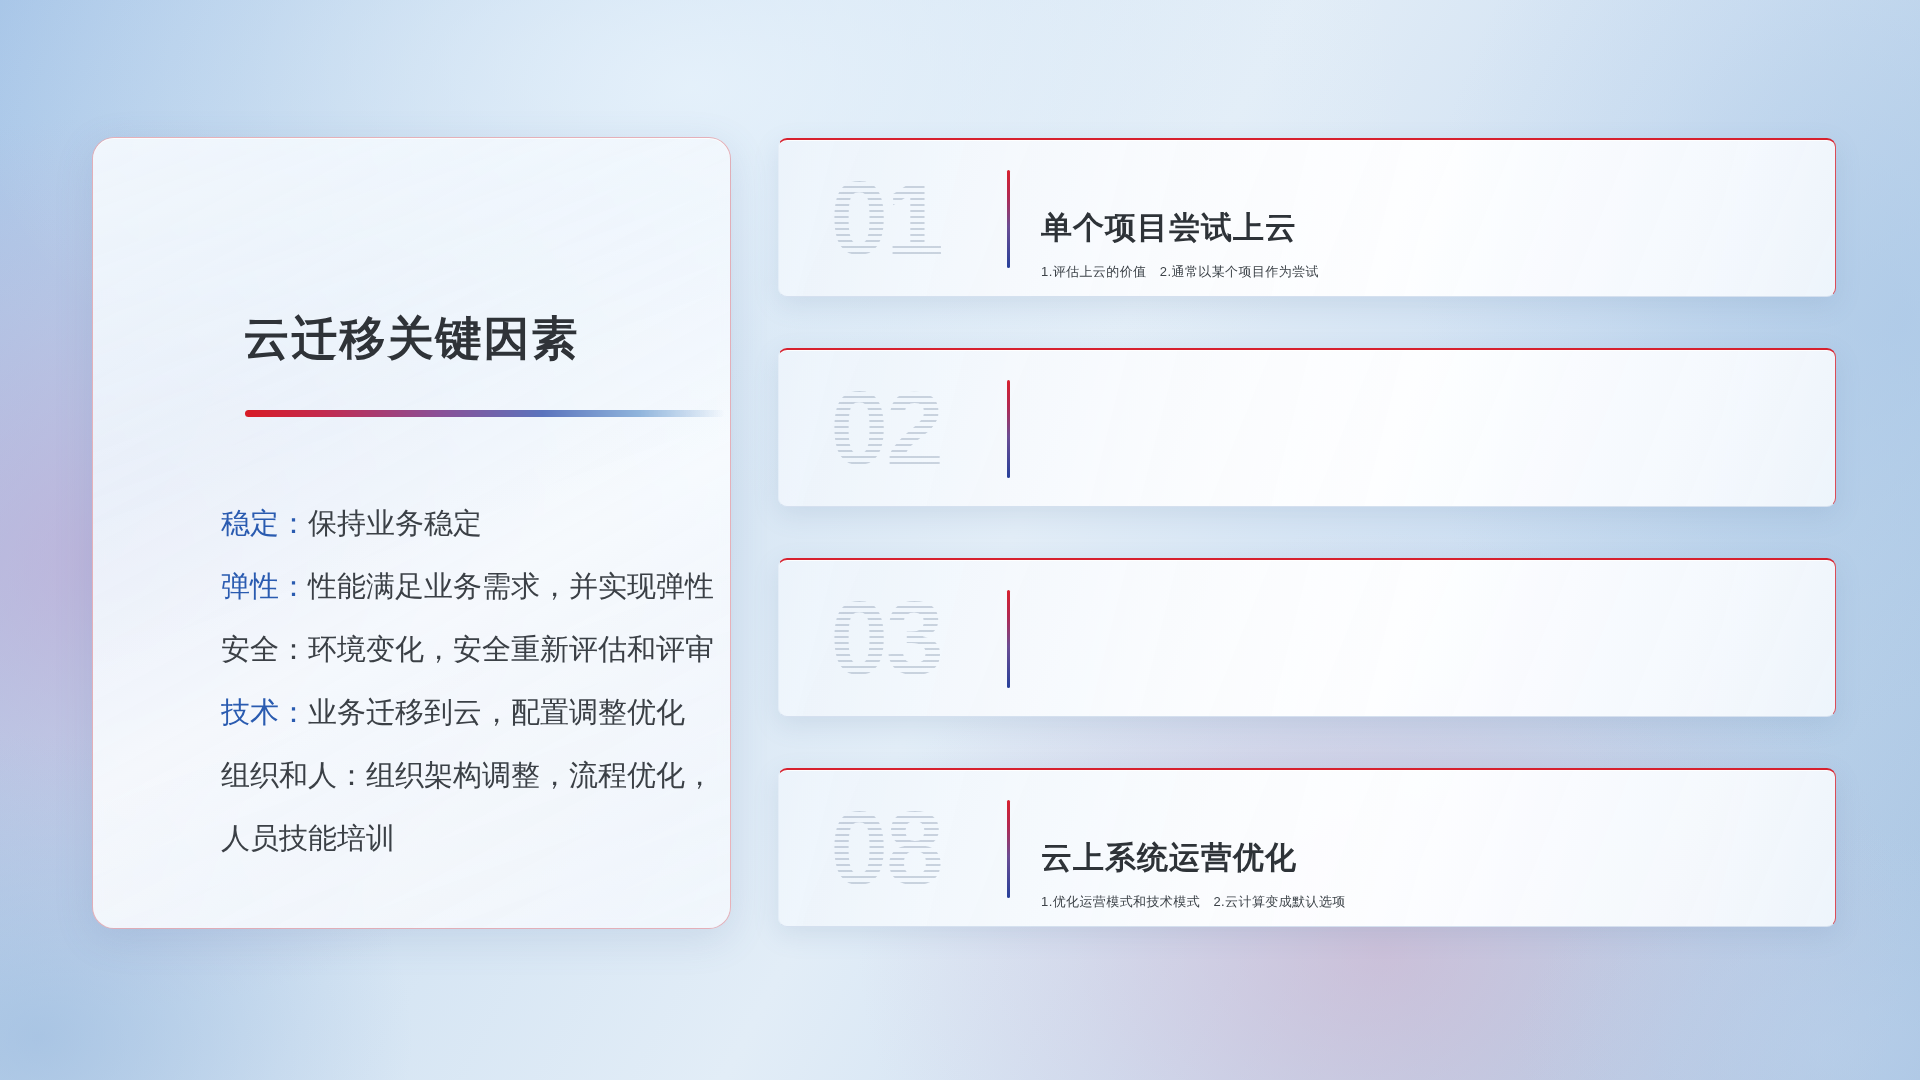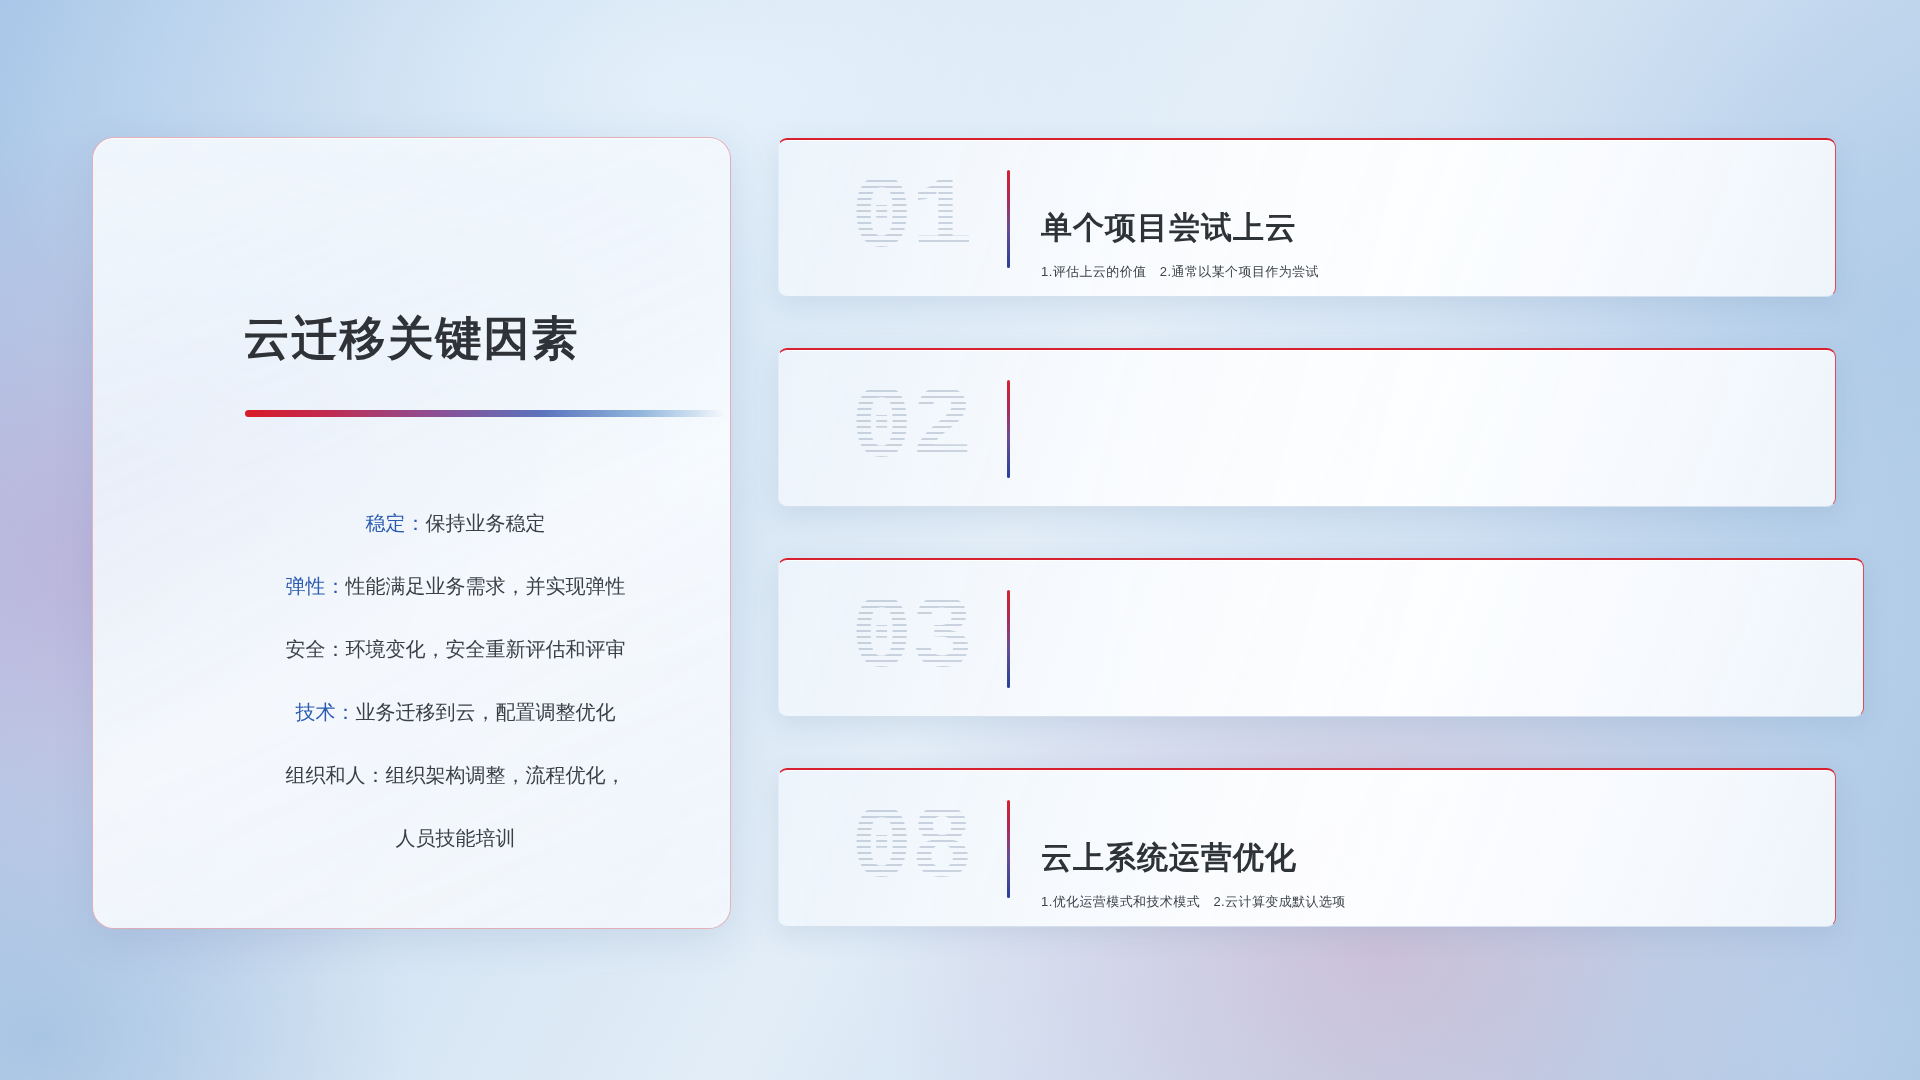--- a/index.html
+++ b/index.html
@@ -58,23 +58,22 @@
     font-family:"Liberation Sans","DejaVu Sans",sans-serif;
   }
   #title-underline{
     position:absolute;left:152px;top:272px;width:480px;height:7px;border-radius:4px;
     background:linear-gradient(90deg,#d81b26 0%,#c32a4e 16%,#8b4f96 40%,#5b74bd 62%,#8fb4dc 82%,rgba(190,215,238,0) 100%);
   }
   #factor-list{
     position:absolute;left:128px;top:385px;right:40px;
   }
   .factor-row{
-    font-size:20px;line-height:1px;margin-bottom:62px;white-space:nowrap;
+    font-size:29px;line-height:1px;margin-bottom:62px;white-space:nowrap;
     color:#3b4046;
-    text-align:center;
   }
   .factor-row .k{font-weight:400;}
   .factor-row .k.accent{color:#2a5bb0;}
   .factor-row .k.plain{color:#3b4046;}
   .factor-row .v{color:#3b4046;}
 
   
   .stage-card{
     position:absolute;left:778px;width:1056px;height:156px;
     border-radius:9px;
@@ -86,29 +85,29 @@
     box-shadow:0 8px 26px rgba(95,125,170,0.15), inset 0 1px 0 rgba(255,255,255,0.8);
     overflow:hidden;
   }
   .stage-card .card-sheen{
     position:absolute;inset:0;
     background:linear-gradient(104deg,rgba(255,255,255,0.0) 0%,rgba(255,255,255,0.45) 46%,rgba(255,255,255,0.12) 70%,rgba(255,255,255,0.0) 100%);
     pointer-events:none;
   }
   #card-1{top:138px;}
   #card-2{top:348px;}
-  #card-3{top:558px;padding-left:28px;}
+  #card-3{top:558px;}
   #card-4{top:768px;}
 
   
   .ghost-number{
-    position:absolute;left:37px;top:16px;width:190px;height:124px;
+    position:absolute;left:12px;top:16px;width:190px;height:124px;
     display:flex;align-items:center;justify-content:center;
     font-size:104px;font-weight:700;letter-spacing:-2px;
-    font-family:Liberation Mono, monospace;
+    font-family:Liberation Sans, sans-serif;
     color:transparent;
     background-image:repeating-linear-gradient(
       180deg,
       rgba(120,140,165,0.62) 0px,
       rgba(120,140,165,0.62) 2px,
       rgba(255,255,255,0) 2px,
       rgba(255,255,255,0) 6px
     );
     -webkit-background-clip:text;background-clip:text;
     opacity:0.55;

